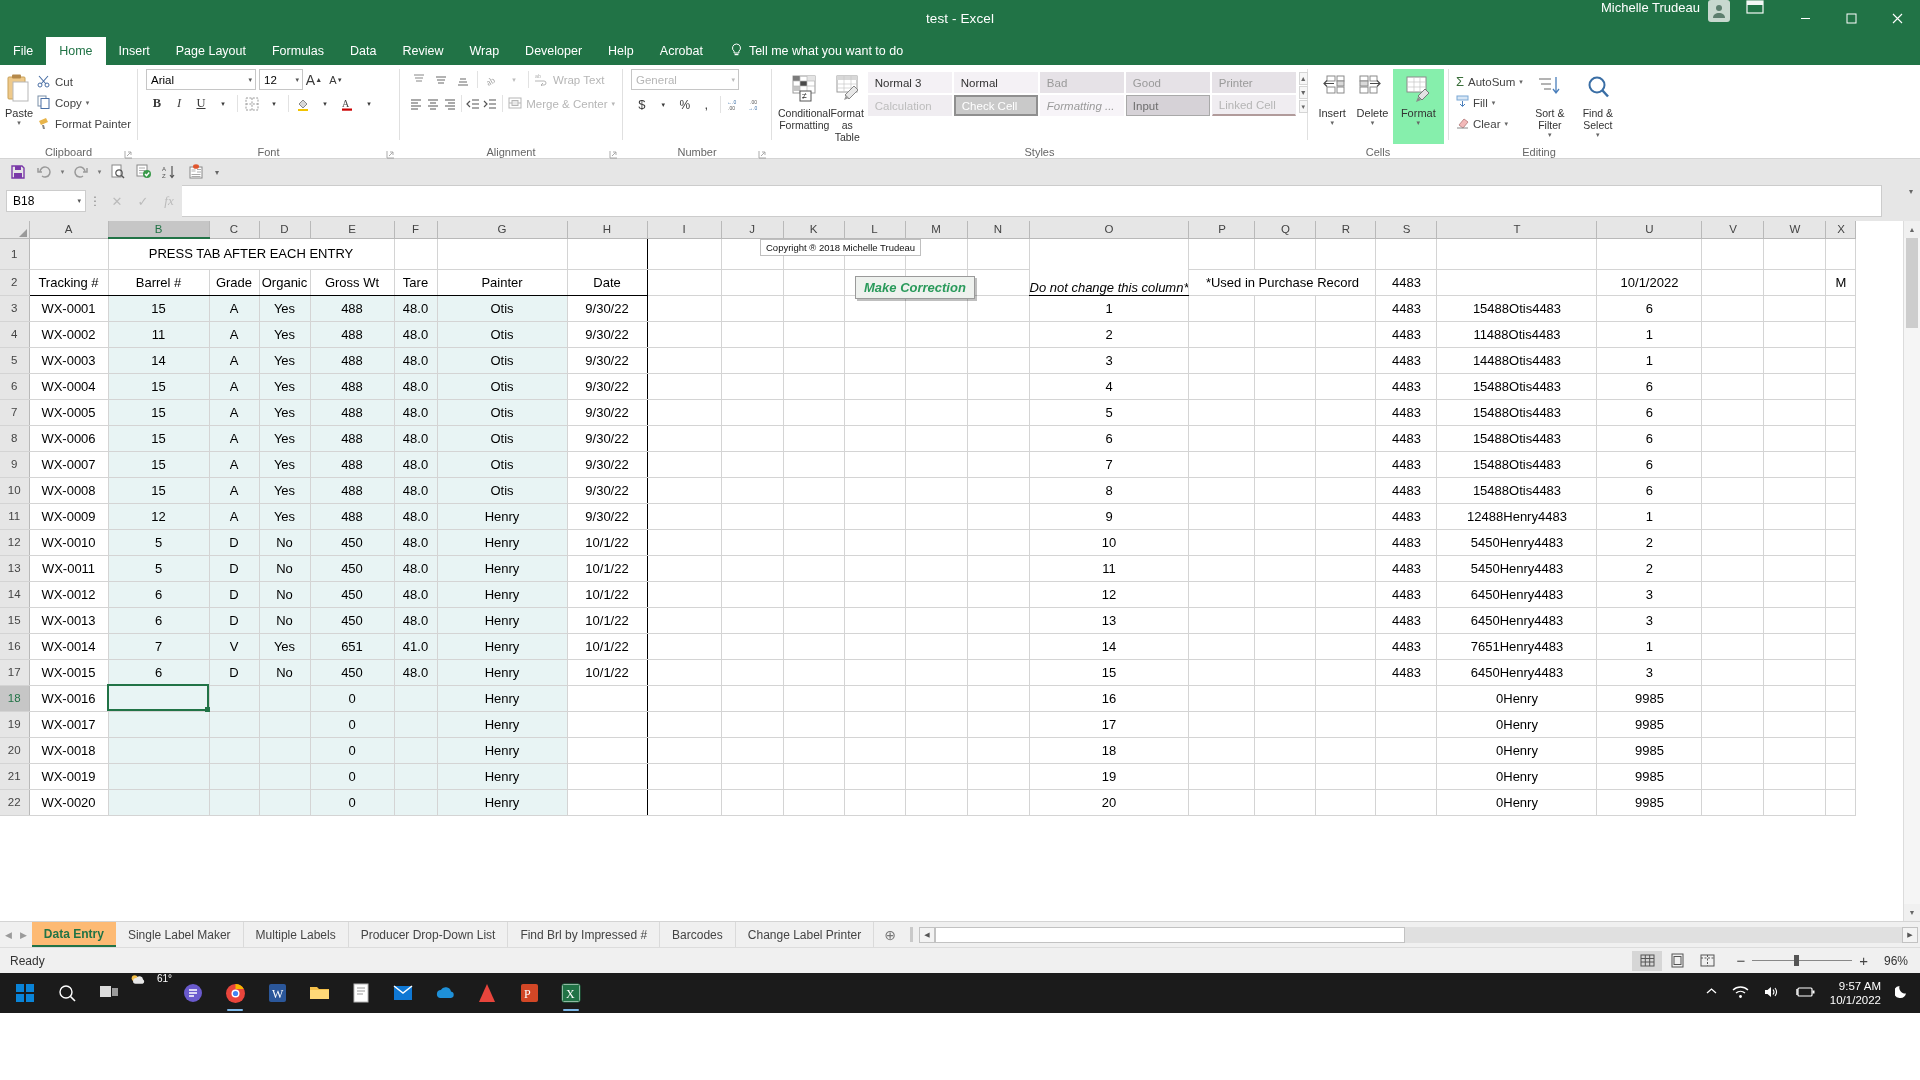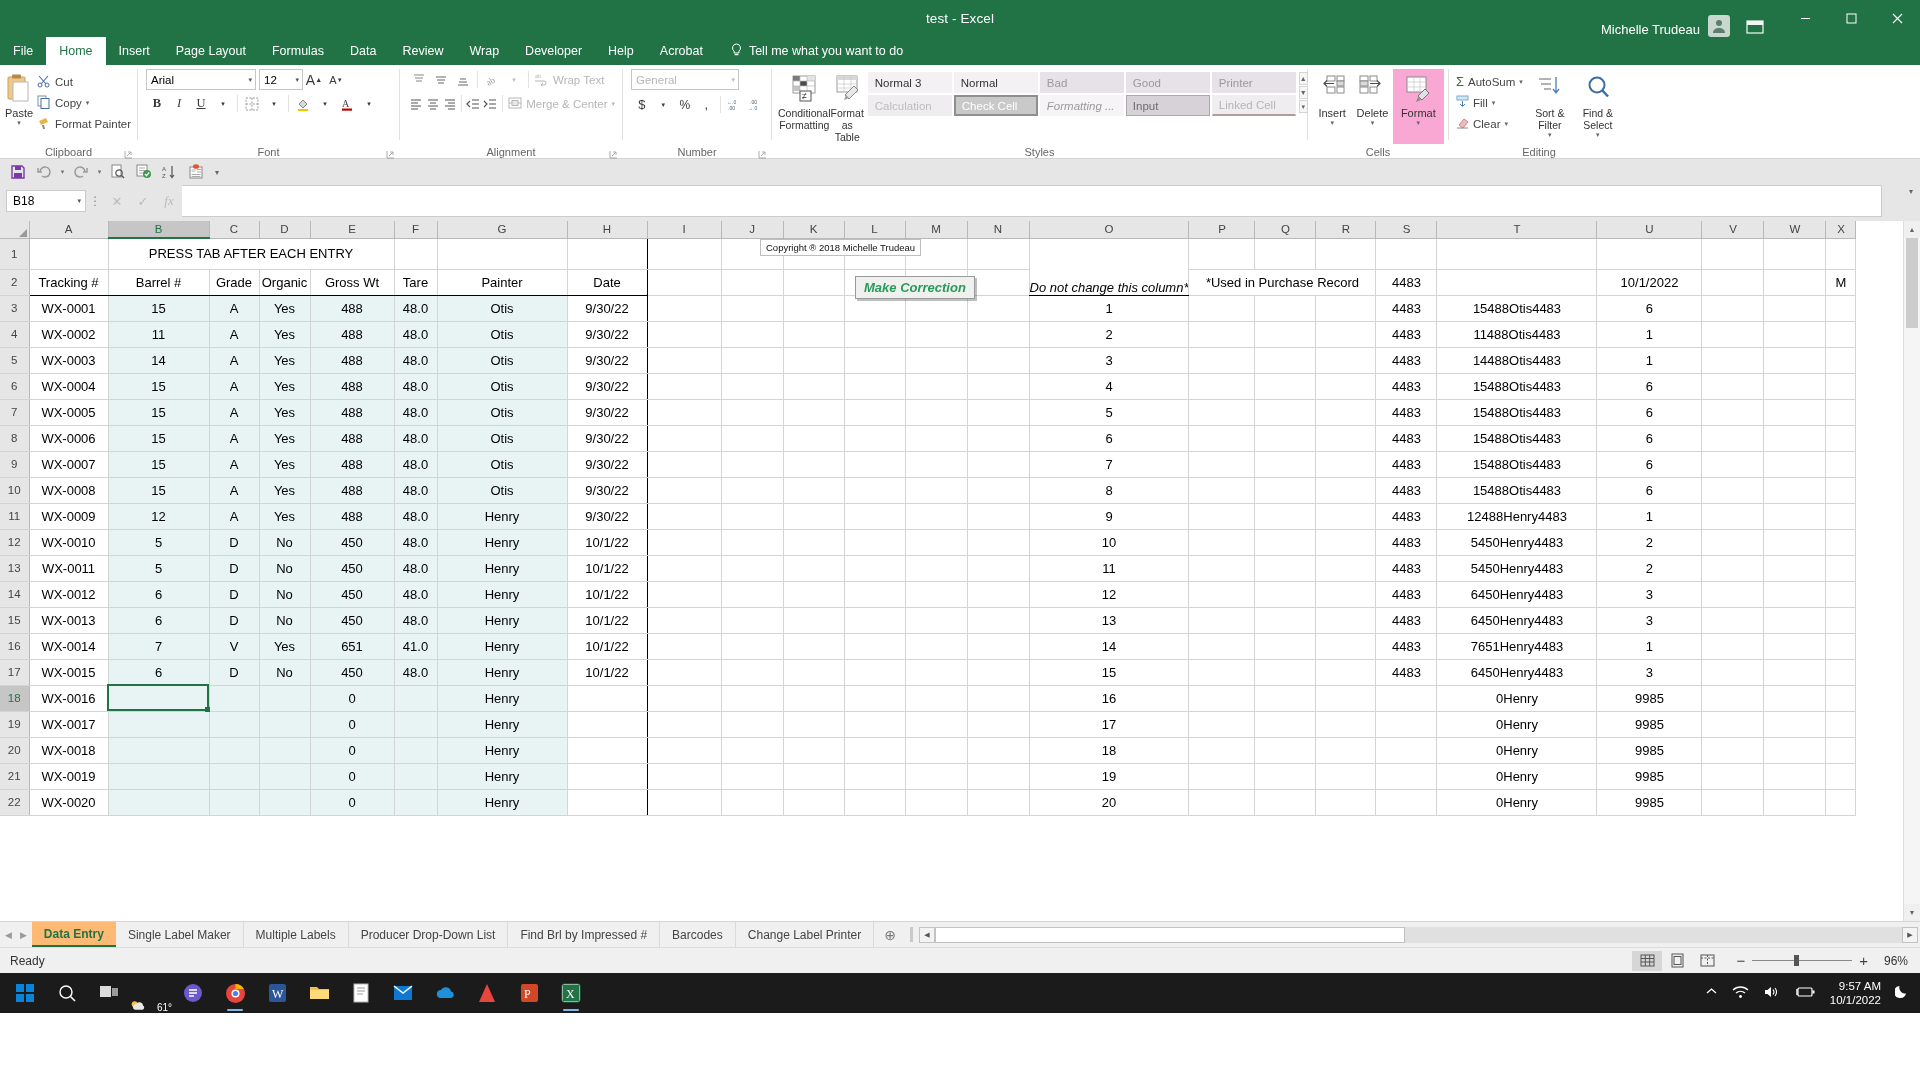--- a/index.html
+++ b/index.html
@@ -13,21 +13,21 @@
 
   
   .titlebar {
     height: 37px; background: #217346; position: relative;
     display: flex; align-items: center; color: #fff;
   }
   .titlebar-title {
     position: absolute; left: 0; right: 0; text-align: center;
     font-size: 13.5px; color: #fff; letter-spacing: .1px;
   }
-  .tb-right { position: absolute; right: 0; top: 0; height: 37px; display: flex; align-items: flex-end; margin-left: 24px; }
+  .tb-right { position: absolute; right: 0; top: 0; height: 37px; display: flex; align-items: flex-start; margin-left: 24px; }
   .user-name { font-size: 13px; margin-right: 8px; }
   .user-avatar {
     width: 22px; height: 22px; border-radius: 3px; background: #c8d8cf;
     display: flex; align-items: center; justify-content: center; margin-right: 16px;
   }
   .user-avatar svg { display:block; }
   .ribbon-display { margin-right: 18px; opacity: .95; }
   .wincaps { display: flex; align-items: center; height: 37px; }
   .wincap {
     width: 46px; height: 37px; display: flex; align-items: center; justify-content: center;
@@ -248,21 +248,21 @@
   .taskbar {
     height: 40px; background:#1b1b1b; display:flex; align-items:center; padding-left:4px;
   }
   .tb-item { width:42px; height:40px; display:flex; align-items:center; justify-content:center; position:relative; }
   .tb-item.running::after {
     content:""; position:absolute; bottom:2px; left:50%; transform:translateX(-50%);
     width:16px; height:2px; background:#7db8e8; border-radius:1px;
   }
   .tray { margin-left:auto; display:flex; align-items:center; gap:14px; padding-right:10px; color:#fff; }
   .trayclock { font-size:11.5px; line-height:14px; text-align:right; color:#fff; }
-  .weather { display:flex; align-items:flex-end; gap:11px; color:#fff; font-size:10px; }
+  .weather { display:flex; align-items:flex-start; gap:11px; color:#fff; font-size:10px; }
 </style>
 </head>
 <body>
 
 <div class="titlebar">
   <div class="titlebar-title">test  -  Excel</div>
   <div class="tb-right">
     <span class="user-name">Michelle Trudeau</span>
     <span class="user-avatar">
       <svg width="16" height="16" viewBox="0 0 16 16">
@@ -641,21 +641,21 @@
               <rect x="12" y="2" width="7" height="5" fill="none" stroke="#8a8a8a"></rect>
             <rect x="2" y="13" width="8" height="6" fill="none" stroke="#8a8a8a"></rect>
               <rect x="12" y="13" width="7" height="6" fill="none" stroke="#8a8a8a"></rect>
             <path d="M12 9.5h10 M19 6.5l3 3-3 3" stroke="#4a4a4a" fill="none" stroke-width="1.2"></path>
             <rect x="2" y="7" width="8" height="5" fill="#d9d9d9" stroke="#8a8a8a"></rect>
           </svg>
         </div>
         <div class="bl">Delete</div>
         <div style="font-size:7px;color:#666">▾</div>
       </div>
-      <div class="bigbtn" style="width:56px;background:#f9a8d4">
+      <div class="bigbtn" style="width:56px;background:#86efac">
         <div class="bi">
           <svg width="28" height="30" viewBox="0 0 28 30">
             <rect x="3" y="3" width="19" height="15" fill="#fff" stroke="#8a8a8a"></rect>
             <path d="M3 8h19M3 13h19M10 3v15M16 3v15" stroke="#c4c4c4" stroke-width=".7"></path>
             <path d="M14 22l7-7 4 4-7 7z" fill="#e2e2e2" stroke="#777"></path>
             <path d="M12 28l2-5 3 3z" fill="#8a8a8a"></path>
           </svg>
         </div>
         <div class="bl">Format</div>
         <div style="font-size:7px;color:#666">▾</div>

